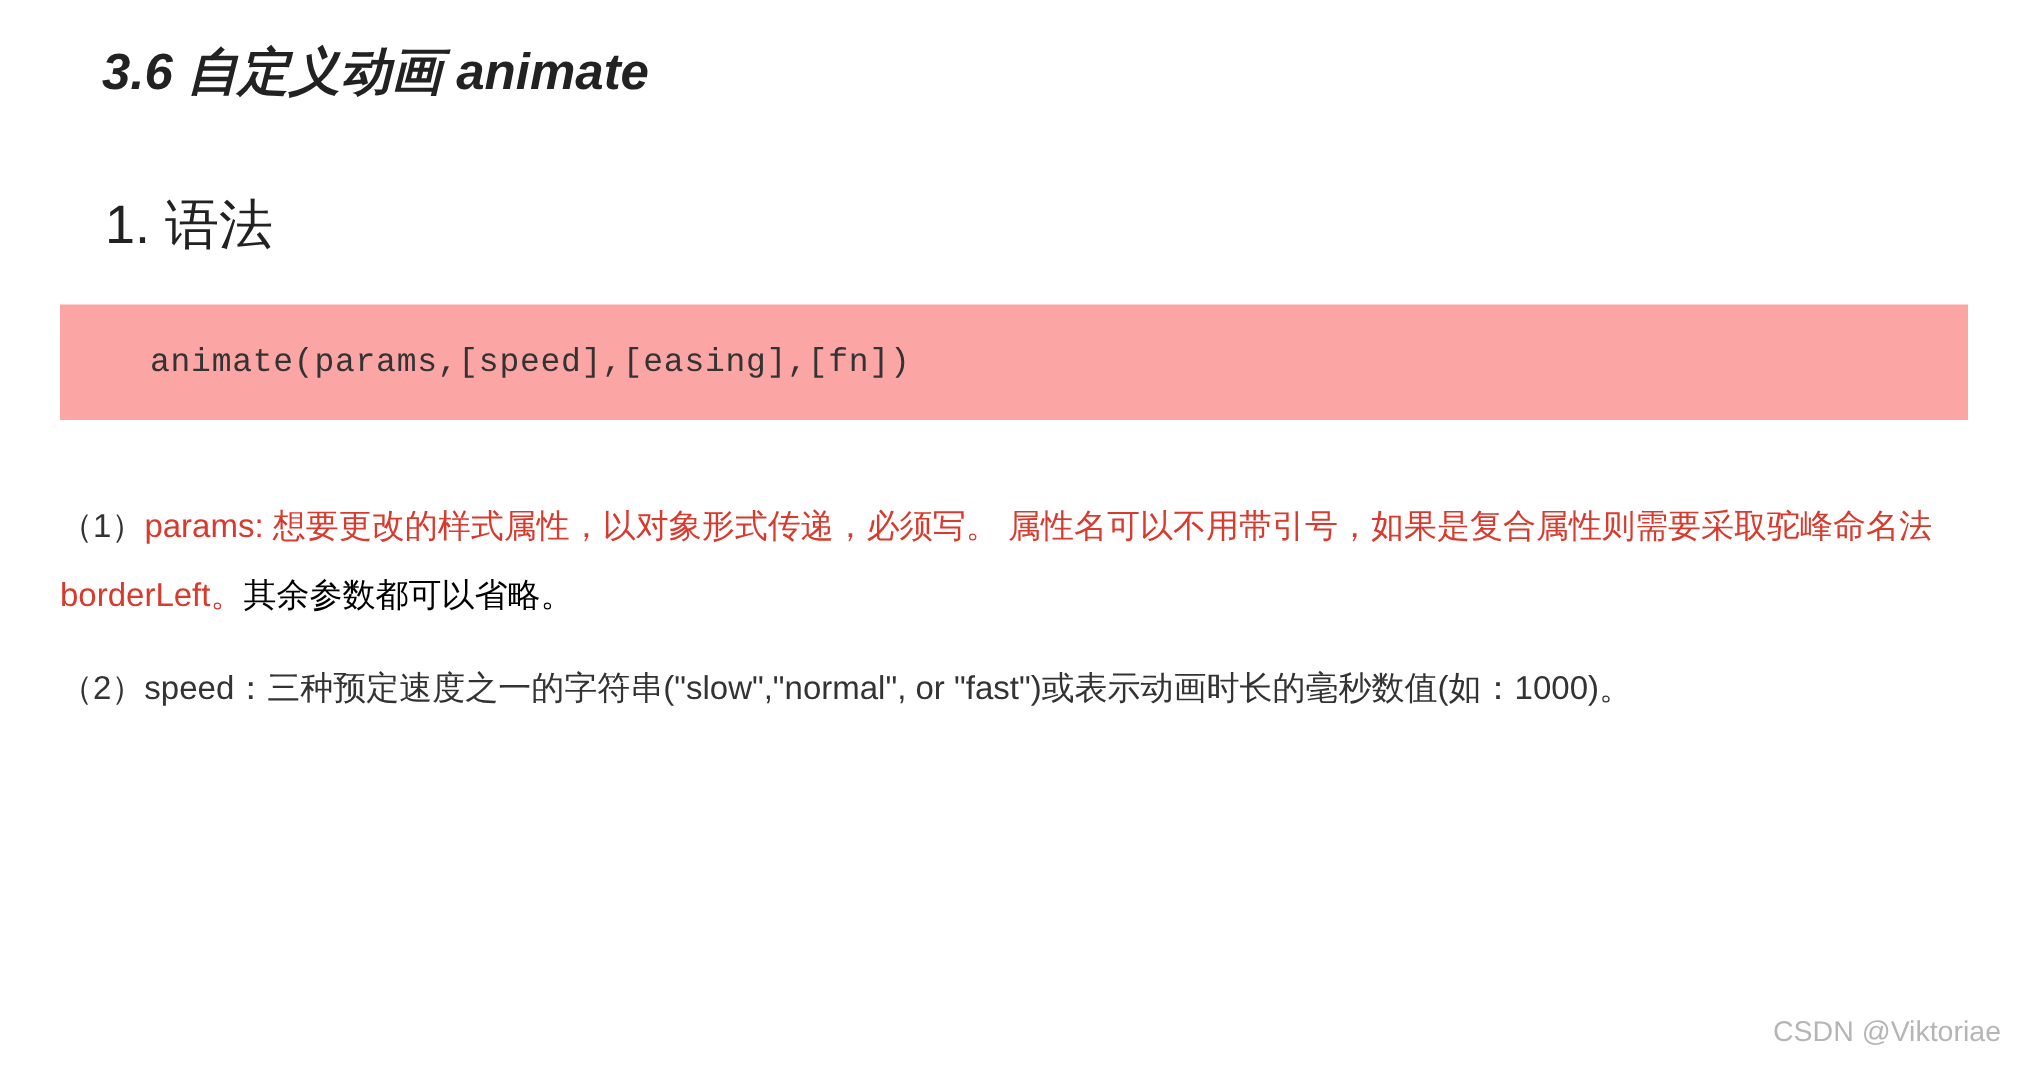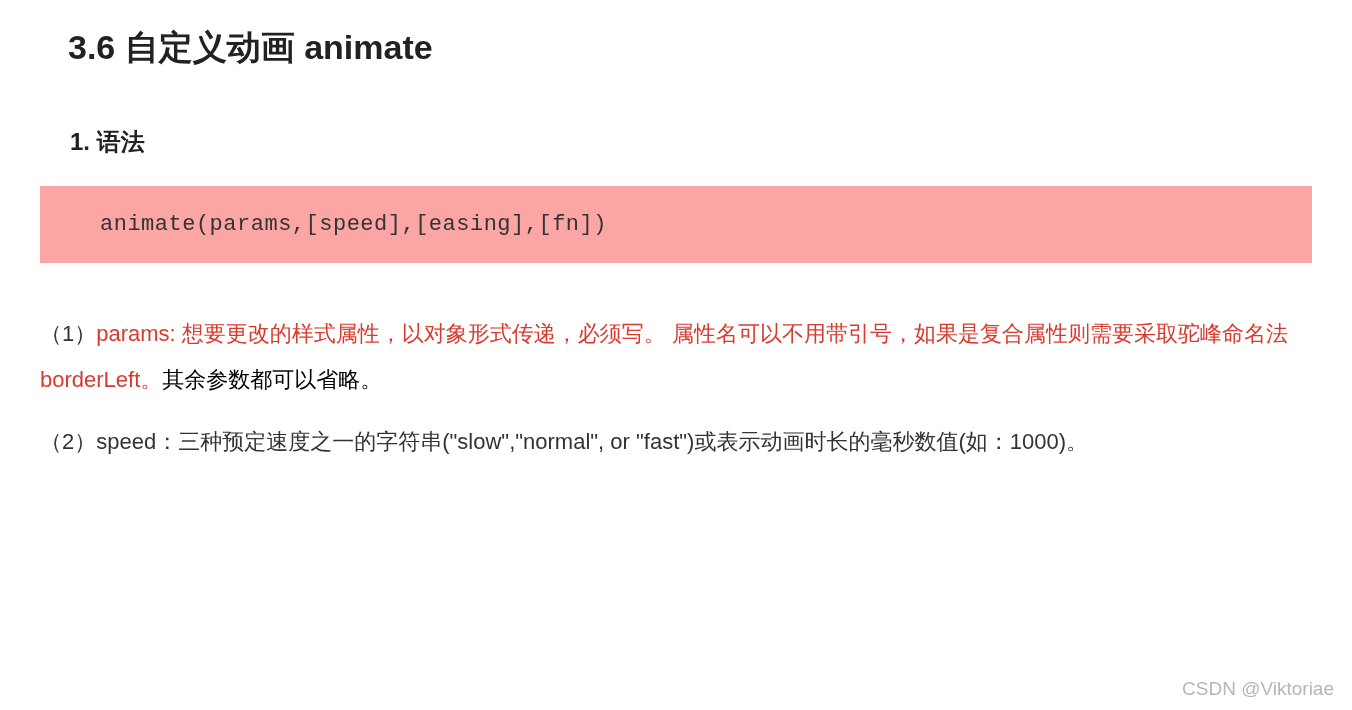--- a/index.html
+++ b/index.html
@@ -17,24 +17,25 @@
     }
     .content {
       padding: 25px 40px 0 40px;
     }
     h1 {
       font-size: 34px;
       font-weight: bold;
       margin-left: 28px;
       margin-bottom: 55px;
       color: #222;
+      font-style: italic;
     }
     h2 {
-      font-size: 24px;
-      font-weight: bold;
+      font-size: 36px;
+      font-weight: normal;
       margin-left: 30px;
       margin-bottom: 28px;
       color: #222;
     }
     .code-block {
       background: #fca5a5;
       padding: 26px 60px;
       margin-bottom: 48px;
       font-family: "Consolas", "Courier New", monospace;
       font-size: 22px;

